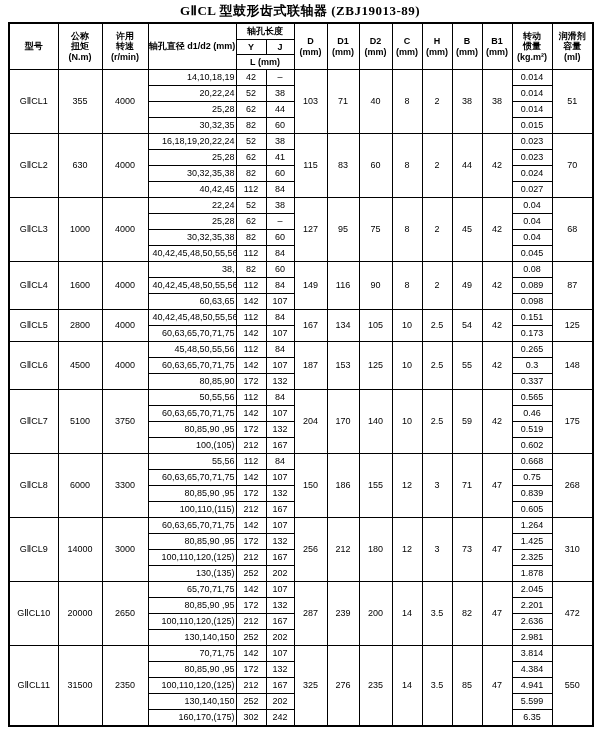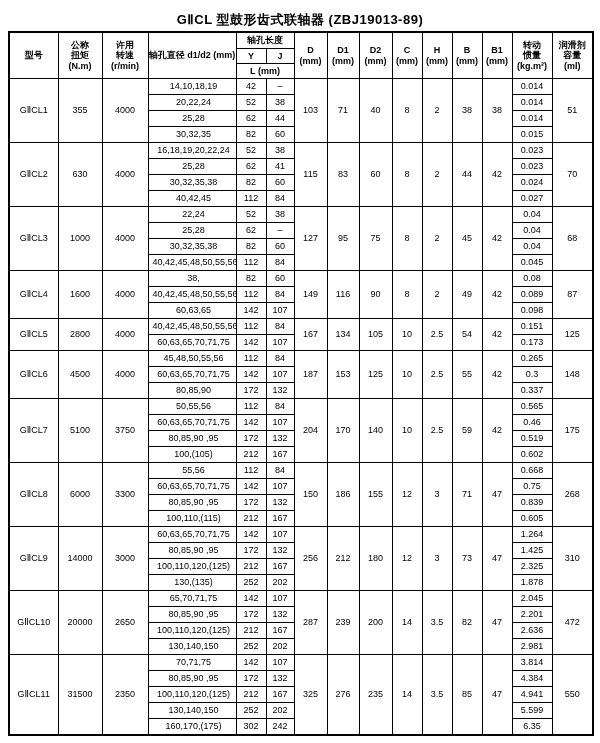--- a/index.html
+++ b/index.html
@@ -1,25 +1,25 @@
 <!DOCTYPE html>
 <html><head>
 <meta charset="utf-8">
 <style>
   html,body{margin:0;padding:0;background:#ffffff;}
   body{width:600px;font-family:"Liberation Sans","DejaVu Sans",sans-serif;color:#000;}
   .page{width:600px;height:743px;box-sizing:border-box;padding:2px 8px 0 8px;background:#fff;}
-  .title{font-size:13px;font-weight:bold;text-align:center;margin:9px 0 2px 0;
-         font-family:Liberation Sans, sans-serif;letter-spacing:0.5px;}
+  .title{font-size:13px;font-weight:bold;text-align:center;margin:0 0 2px 0;
+         font-family:Liberation Serif, serif;letter-spacing:0.5px;}
   table{border-collapse:collapse;table-layout:fixed;width:100%;border:2px solid #000;}
   th,td{border:1px solid #000;font-size:9px;padding:0 1px;text-align:center;
         height:15px;line-height:1.15;overflow:hidden;white-space:nowrap;}
   th{font-weight:bold;padding:0;}
   th div{margin:0;padding:0;}
-  td.l{text-align:center;padding-left:4px;}
+  td.l{text-align:right;padding-left:4px;}
   .hdr-mid{height:14px;}
 </style>
 </head>
 <body>
 
 <div class="page">
   <div class="title">GⅡCL 型鼓形齿式联轴器 (ZBJ19013-89)</div>
 
   <table>
     <colgroup>

